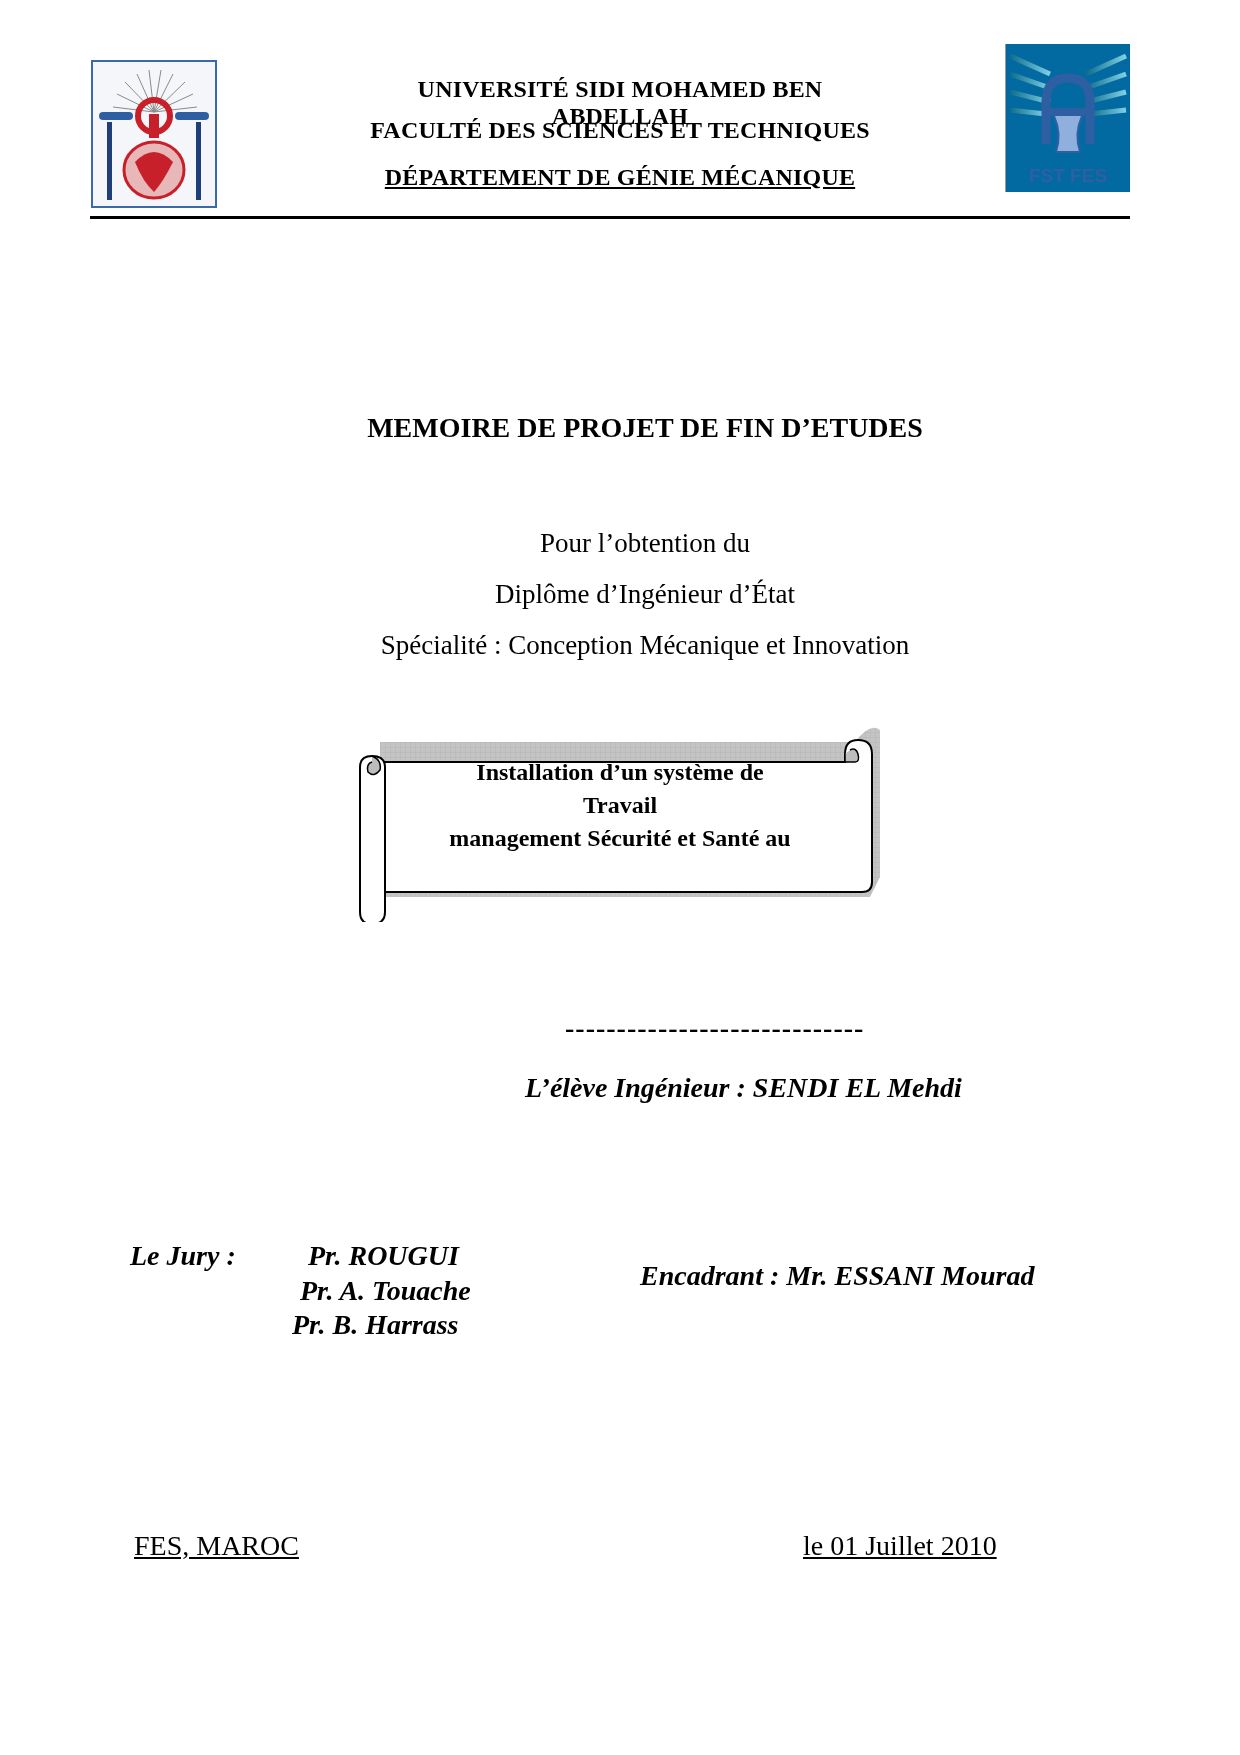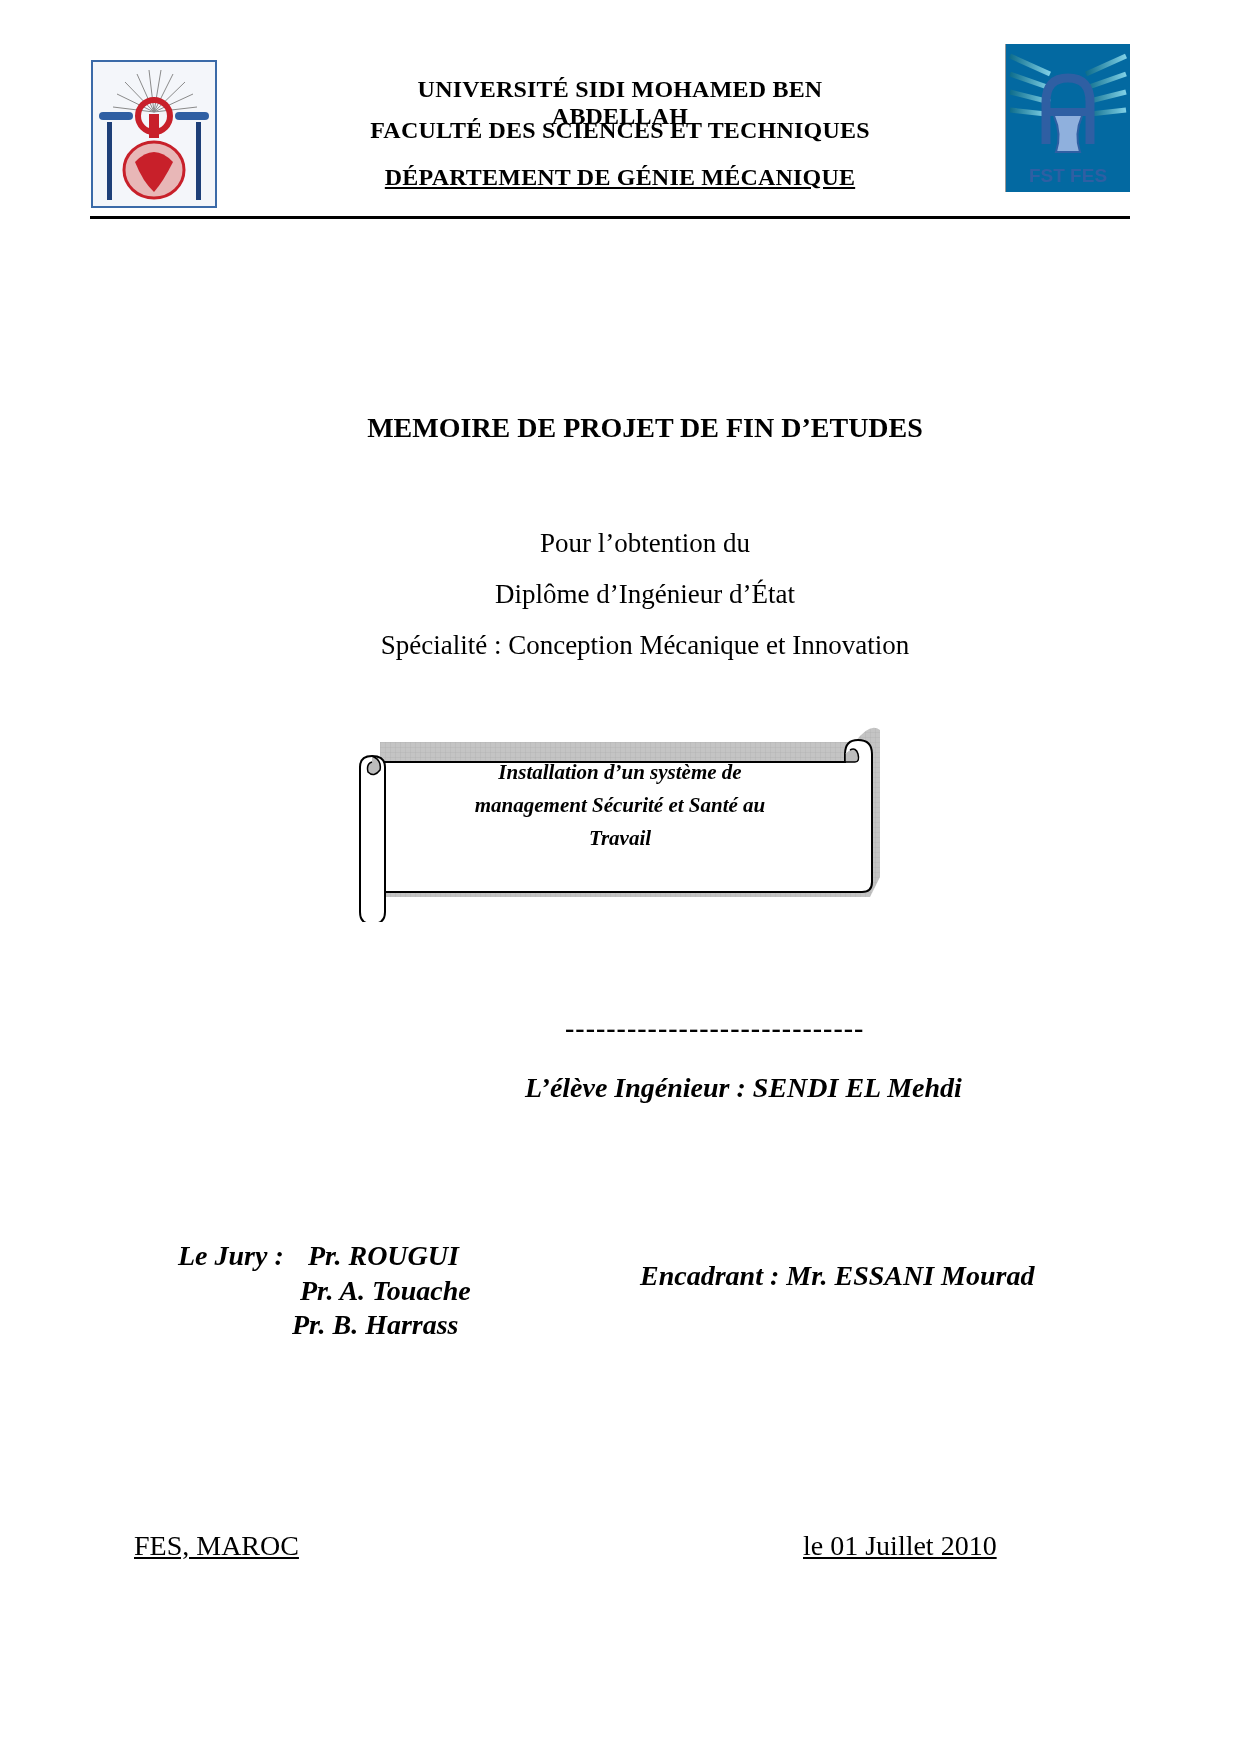--- a/index.html
+++ b/index.html
@@ -8,21 +8,21 @@
   .abs { position:absolute; }
   .logo-left { left:91px; top:60px; width:126px; height:148px; border:2px solid #3b6aa8; box-sizing:border-box; background:#f4f6fa; overflow:hidden; }
   .logo-right { left:1005px; top:44px; width:125px; height:148px; border-left:1px solid #999; box-sizing:border-box; background:#0369a1; overflow:hidden; }
   .hdr-line { position:absolute; left:360px; width:520px; text-align:center; font-weight:bold; font-size:24px; letter-spacing:0.2px; }
   .rule { left:90px; top:216px; width:1040px; height:3px; background:#000; }
   .title-main { left:0; width:1290px; top:412px; text-align:center; font-weight:bold; font-size:28px; }
   .center-line { left:0; width:1290px; text-align:center; font-size:27px; }
   .scroll { left:350px; top:712px; width:530px; height:210px; }
   .scroll-text { position:absolute; left:40px; top:44px; width:460px; text-align:center; }
   .scroll-heading { font-weight:bold; font-size:28px; line-height:33px; }
-  .scroll-title { font-weight:bold; font-style:italic; font-size:21px; line-height:33px; }
+  .scroll-title { font-weight:bold; font-size:24px; line-height:33px; }
   .dashes { left:565px; top:1012px; font-weight:bold; font-size:28px; letter-spacing:1px; }
   .student { left:525px; top:1072px; font-weight:bold; font-style:italic; font-size:28px; }
   .bi { font-weight:bold; font-style:italic; font-size:28px; }
   .plain { font-size:28px;text-decoration:underline; }
 </style>
 </head>
 <body>
 
 <div class="abs logo-left">
   <svg width="122" height="144" viewBox="0 0 122 144">
@@ -98,29 +98,29 @@
     <path d="M30 30 L505 30 Q520 10 530 18 L530 165 L520 185 L30 185 L30 195 Z" fill="url(#grid)"></path>
 
     <path d="M22 50 L495 50 L495 42 Q495 28 508 28 Q522 28 522 42 L522 170 Q522 180 512 180 L35 180" fill="#fff" stroke="#000" stroke-width="2"></path>
     <path d="M495 42 L495 50 L505 50 Q510 50 508 42 Q506 35 500 38" fill="#bdbdbd" stroke="#000" stroke-width="1.5"></path>
 
     <path d="M10 55 Q10 44 22 44 Q35 44 35 55 L35 200 Q35 212 22 212 Q10 212 10 200 Z" fill="#fff" stroke="#000" stroke-width="2"></path>
     <path d="M22 44 Q32 48 30 58 Q24 66 18 60 Q16 52 22 50" fill="#bdbdbd" stroke="#000" stroke-width="1.5"></path>
   </svg>
   <div class="scroll-text">
     <div class="scroll-title">Installation d’un système de</div>
+    <div class="scroll-title">Travail</div>
     <div class="scroll-title">management Sécurité et Santé au</div>
-    <div class="scroll-title">Travail</div>
   </div>
 </div>
 
 <div class="abs dashes">-----------------------------</div>
 <div class="abs student">L’élève Ingénieur : SENDI EL Mehdi</div>
 
-<div class="abs bi" style="left:130px;top:1240px;margin-left:48px;">Le Jury :</div>
+<div class="abs bi" style="left:130px;top:1240px;">Le Jury :</div>
 <div class="abs bi" style="left:308px;top:1240px;">Pr. ROUGUI</div>
 <div class="abs bi" style="left:300px;top:1275px;">Pr. A. Touache</div>
 <div class="abs bi" style="left:292px;top:1309px;">Pr. B. Harrass</div>
 
 <div class="abs bi" style="left:640px;top:1260px;">Encadrant : Mr. ESSANI Mourad</div>
 
 <div class="abs plain" style="left:134px;top:1530px;">FES, MAROC</div>
 <div class="abs plain" style="left:803px;top:1530px;">le 01 Juillet 2010</div>
 
 </body></html>

